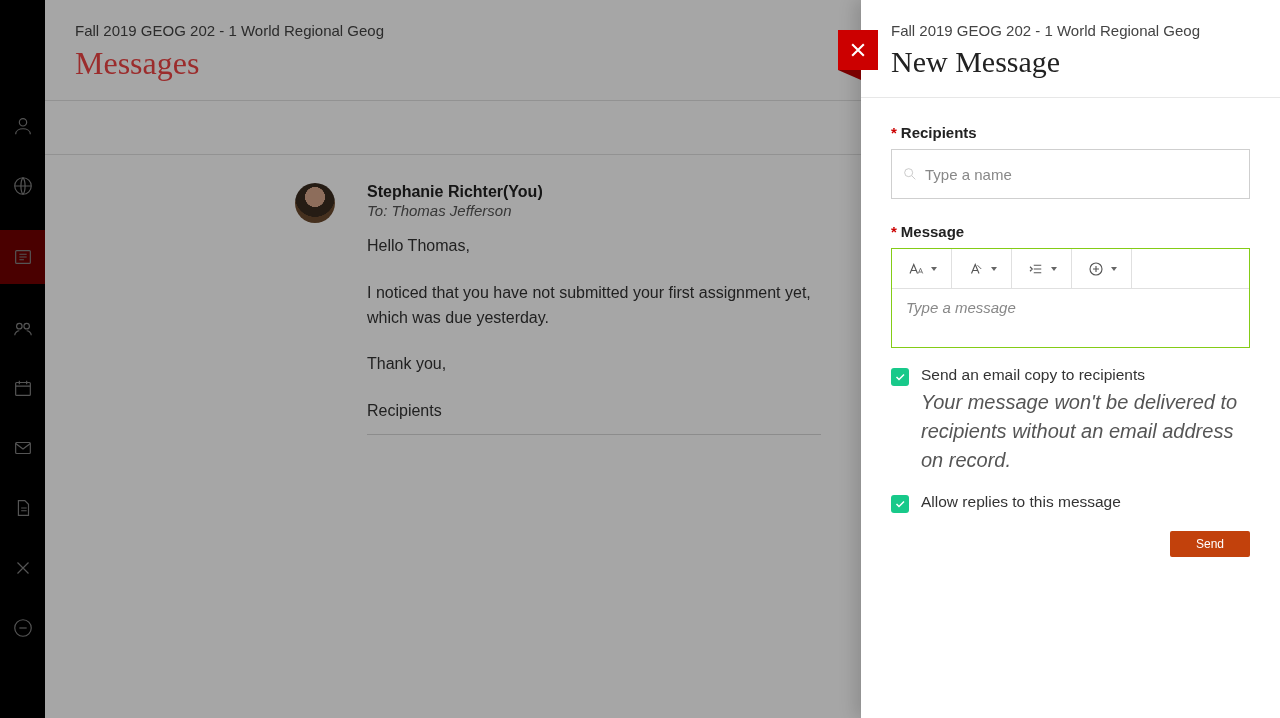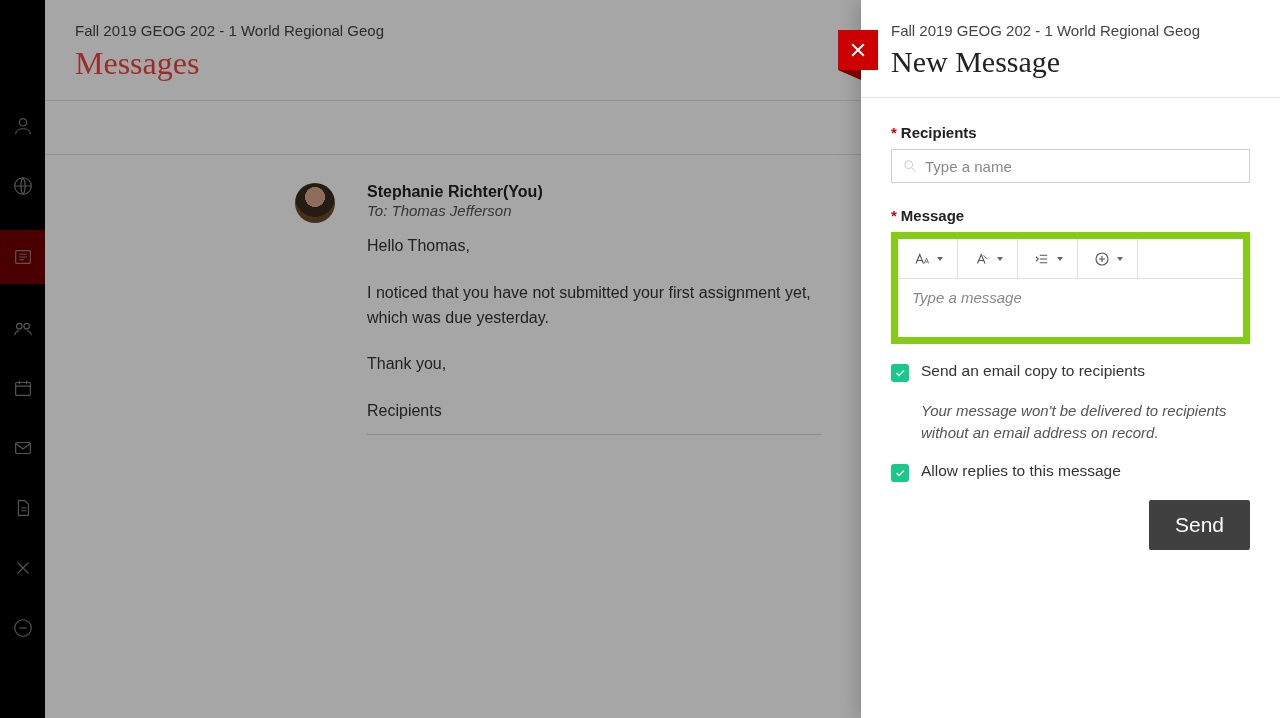--- a/index.html
+++ b/index.html
@@ -102,32 +102,32 @@
   }
   .panel-header .crumb { font-size: 15px; color: #444; margin-bottom: 6px; }
   .panel-header .title { font-size: 30px; font-family: Georgia, "Times New Roman", serif; color: #222; }
 
   .panel-body { padding: 26px 30px; }
   .field { margin-bottom: 24px; }
   .label { font-weight: 700; font-size: 15px; color: #222; margin-bottom: 8px; }
   .req { color: #c00; font-weight: 700; margin-right: 4px; }
   .input-wrap {
     border: 1px solid #cfcfcf;
-    height: 34px;
+    height: 50px;
     display: flex; align-items: center;
     padding: 0 10px;
   }
   .input-wrap svg { width: 16px; height: 16px; stroke: #b0b0b0; fill: none; margin-right: 7px; }
   .input-wrap input {
     border: none; outline: none; flex: 1; font-size: 15px;
     background: transparent;
   }
   .input-wrap input::placeholder { color: #888; }
 
-  .editor { border: 7px solid #84cc16; }
+  .editor { border: 1px solid #84cc16; }
   .toolbar {
     height: 40px;
     border-bottom: 1px solid #e0e0e0;
     display: flex;
   }
   .toolbar .tbtn {
     width: 60px;
     border-right: 1px solid #e0e0e0;
     display: flex; align-items: center; justify-content: center;
     gap: 6px;
@@ -154,27 +154,27 @@
   .check-row { display: flex; align-items: flex-start; gap: 12px; margin-top: 18px; }
   .checkbox {
     width: 18px; height: 18px; border-radius: 3px;
     background: #18c98a;
     display: flex; align-items: center; justify-content: center;
     flex-shrink: 0; margin-top: 2px;
     cursor: pointer;
   }
   .checkbox svg { width: 12px; height: 12px; stroke: #fff; stroke-width: 3; fill: none; }
   .check-text { font-size: 15.5px; color: #333; }
-  .hint { font-style: italic; color: #555; font-size: 15px; margin-top: 20px; line-height: 1.45; }
+  .hint { font-style: italic; color: #555; font-size: 20px; margin-top: 4px; line-height: 1.45; }
 
   .send-row { display: flex; justify-content: flex-end; margin-top: 18px; }
   .send-btn {
-    background: #404040; color: #fff;
-    border: none; padding: 13px 26px;
-    font-size: 21px; border-radius: 2px;
+    background: #c2410c; color: #fff;
+    border: none; padding: 6px 26px;
+    font-size: 12px; border-radius: 2px;
     cursor: pointer;
   }
 </style>
 </head>
 <body>
 
 <div class="nav-rail">
   <div class="nav-item">
     <svg viewBox="0 0 24 24">
         <circle cx="12" cy="8" r="4"></circle>

